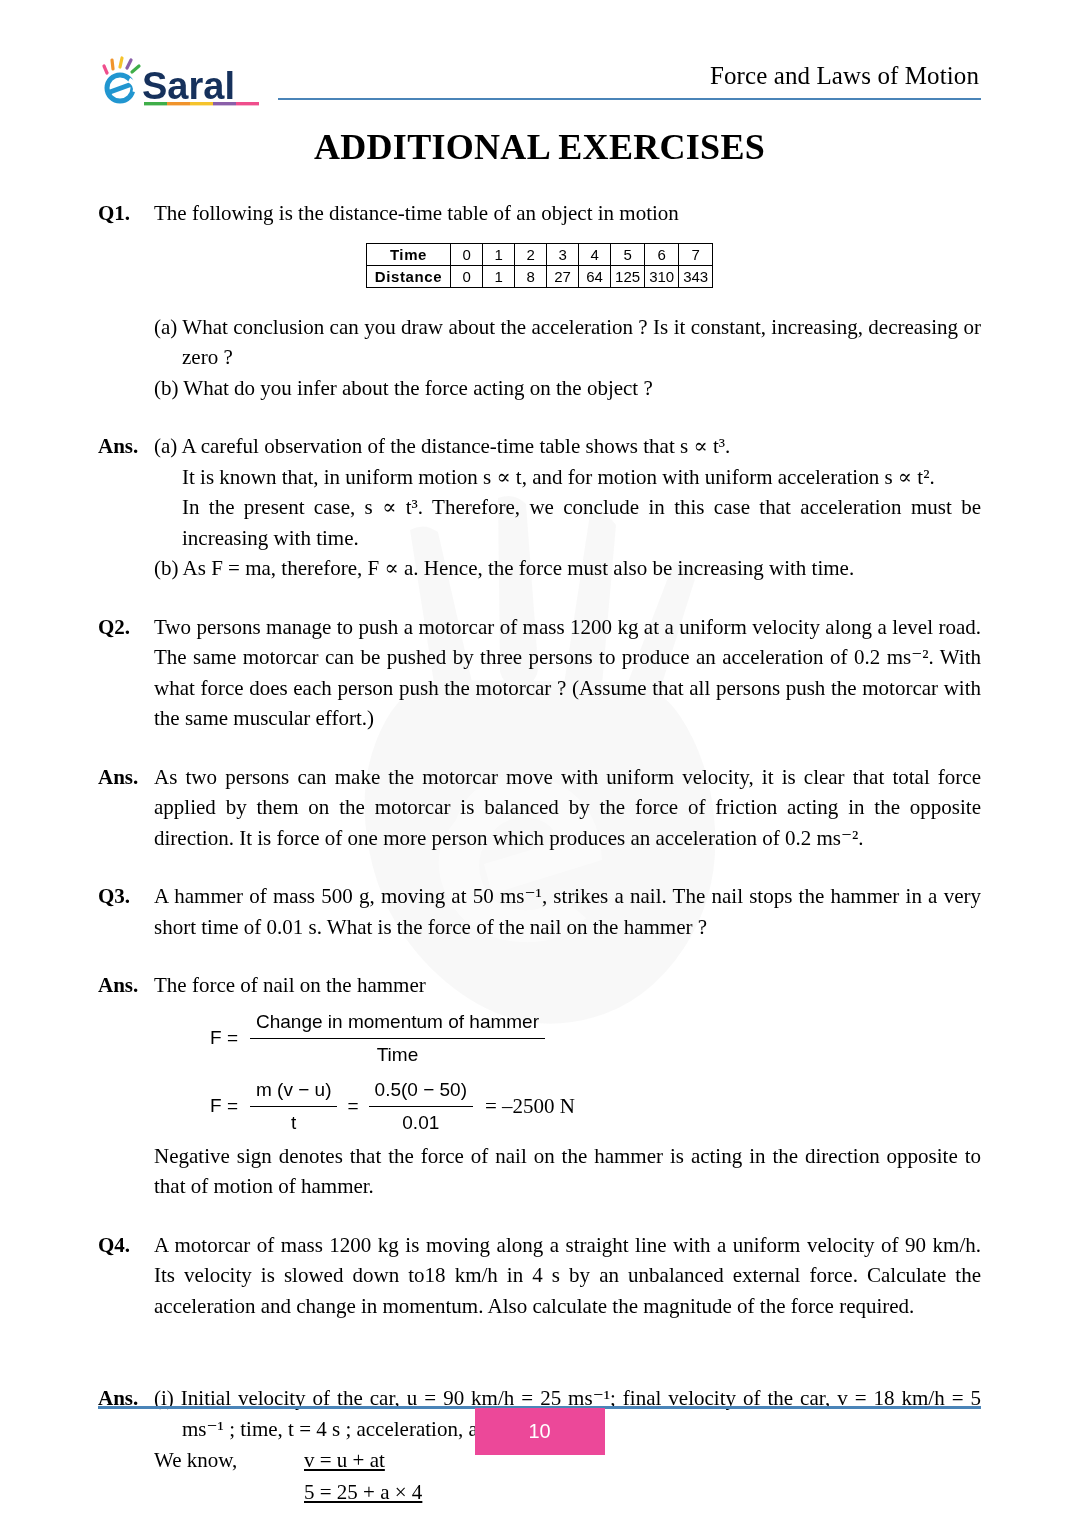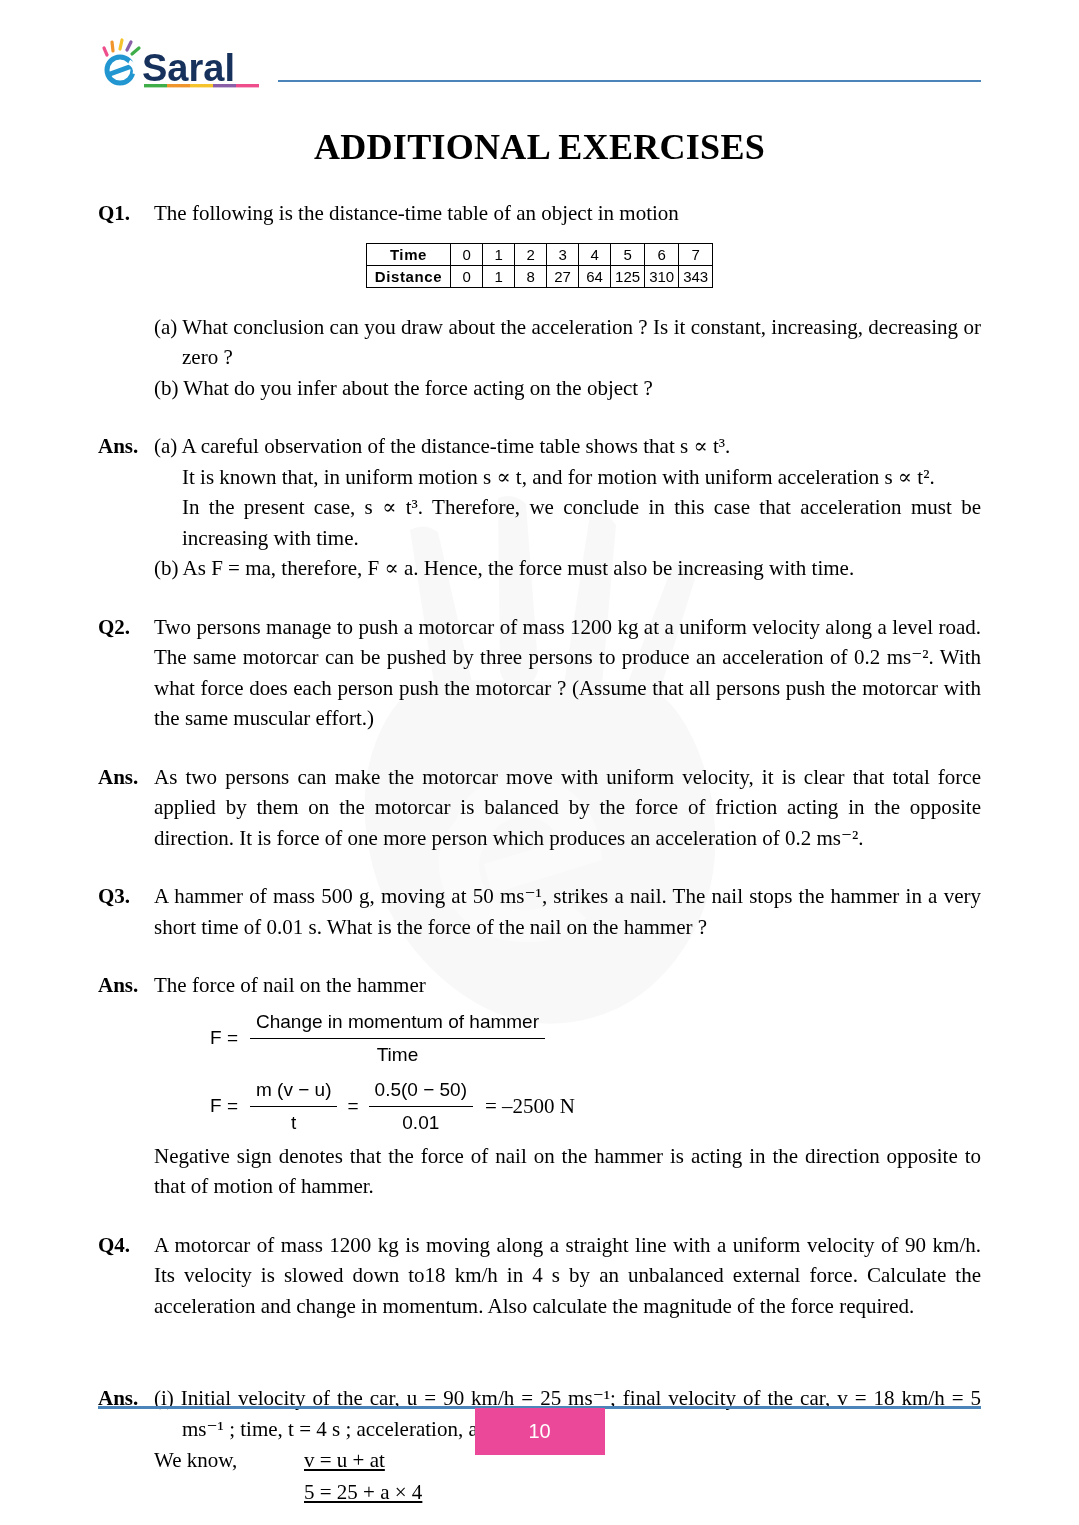--- a/index.html
+++ b/index.html
@@ -30,21 +30,21 @@
     width: 560px;
     height: 700px;
     opacity: 0.30;
     pointer-events: none;
     z-index: 0;
   }
 
   
   .header {
     position: absolute;
-    top: 36px;
+    top: 54px;
     left: 98px;
     right: 98px;
     height: 56px;
     z-index: 2;
   }
   .logo-wrap {
     position: absolute;
     left: 0;
     top: 2px;
     width: 165px;
@@ -274,20 +274,21 @@
         <g>
           <rect x="46" y="46" width="23" height="3.4" fill="#3fae49"></rect>
           <rect x="69" y="46" width="23" height="3.4" fill="#f0942c"></rect>
           <rect x="92" y="46" width="23" height="3.4" fill="#f5c32c"></rect>
           <rect x="115" y="46" width="23" height="3.4" fill="#8a5fa8"></rect>
           <rect x="138" y="46" width="23" height="3.4" fill="#ef4e8c"></rect>
         </g>
       </svg>
     </div>
     <div class="header-rule"></div>
+    <div class="header-title">Force and Laws of Motion</div>
   </div>
 
   <div class="content">
 
     <div class="doc-title">ADDITIONAL EXERCISES</div>
 
     <div class="qa">
       <div class="qa-label">Q1.</div>
       <div class="qa-body nojust">The following is the distance-time table of an object in motion</div>
     </div>

